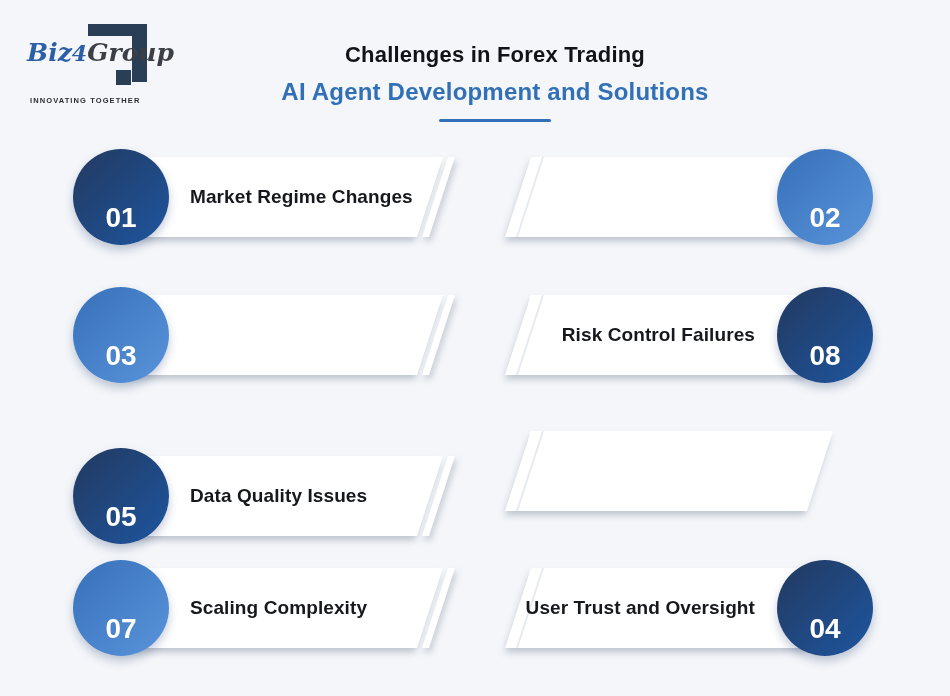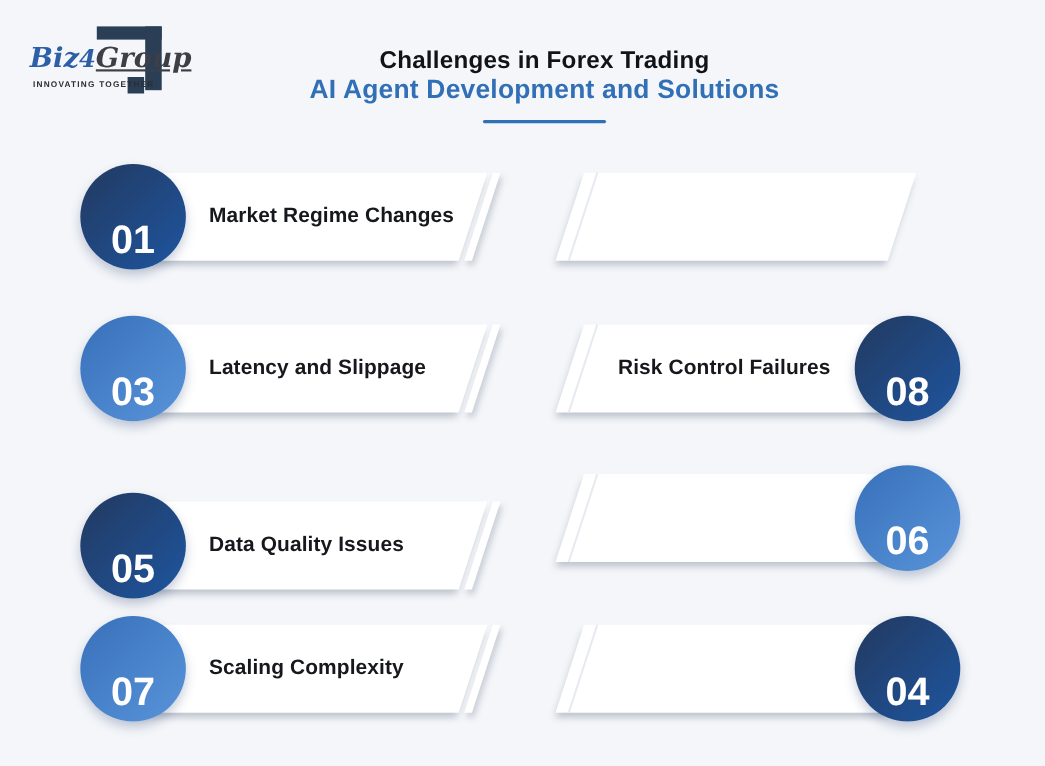--- a/index.html
+++ b/index.html
@@ -8,45 +8,45 @@
 
   
   .logo{position:absolute;left:25px;top:18px;width:150px;height:85px;}
   .logo .shape{position:absolute;background:var(--logo-shape,#2a3e55);z-index:1;}
   .logo .bar-top{left:63px;top:6px;width:59px;height:12px;}
   .logo .bar-side{left:107px;top:6px;width:15px;height:58px;}
   .logo .bar-square{left:91px;top:52px;width:15px;height:15px;}
   .logo .wordmark{position:absolute;left:2px;top:20px;z-index:2;font-family:"DejaVu Serif",serif;font-style:italic;font-weight:700;font-size:25px;white-space:nowrap;}
   .logo .wordmark .blue{color:var(--logo-blue,#2d5fa6);}
   .logo .wordmark .four{color:var(--logo-blue,#2d5fa6);font-size:22px;}
-  .logo .wordmark .dark{color:var(--logo-dark,#3c4046);text-decoration:underline;}
-  .logo .tagline{position:absolute;left:5px;top:54px;z-index:2;font-size:7.5px;font-weight:700;letter-spacing:1.1px;color:#2a2e33;white-space:nowrap;}
+  .logo .wordmark .dark{color:var(--logo-dark,#3c4046);}
+  .logo .tagline{position:absolute;left:5px;top:78px;z-index:2;font-size:7.5px;font-weight:700;letter-spacing:1.1px;color:#2a2e33;white-space:nowrap;}
 
   
   .titles{position:absolute;left:0;right:0;top:42px;text-align:center;z-index:2;padding-left:40px;}
   .title-line1{font-size:22px;font-weight:700;color:#101418;letter-spacing:.2px;}
-  .title-line2{margin-top:0;font-size:24px;font-weight:700;color:var(--accent-blue,#3170b6);letter-spacing:.2px;}
+  .title-line2{margin-top:10px;font-size:24px;font-weight:700;color:var(--accent-blue,#3170b6);letter-spacing:.2px;}
   .title-underline{width:112px;height:3px;margin:13px auto 0;background:var(--accent-blue,#3170b6);border-radius:2px;}
 
   
   .item{position:absolute;left:0;width:950px;height:80px;}
   .banner-main{position:absolute;top:0;height:80px;background:var(--banner,#fff);transform:skewX(-18deg);box-shadow:0 5px 7px -1px rgba(120,130,150,.45);z-index:1;}
   .banner-sliver{position:absolute;top:0;height:80px;width:7px;background:var(--banner,#fff);transform:skewX(-18deg);box-shadow:3px 4px 6px rgba(120,130,150,.4);z-index:1;}
   .banner-crease{position:absolute;top:0;height:80px;width:2px;background:#e7ebf0;transform:skewX(-18deg);z-index:2;}
   .item.left  .banner-main{left:130px;width:300px;}
   .item.left  .banner-sliver{left:435px;}
   .item.right .banner-main{left:518px;width:302px;}
   .item.right .banner-crease{left:529px;}
 
   .circle{position:absolute;top:-8px;width:96px;height:96px;border-radius:50%;z-index:3;display:flex;align-items:center;justify-content:center;box-shadow:0 5px 10px rgba(45,70,115,.28);}
   .item.left  .circle{left:73px;}
   .item.right .circle{left:777px;}
   .item.dark  .circle{background:linear-gradient(135deg,var(--dark-circle-from,#223c66) 10%,var(--dark-circle-to,#1e549c) 95%);}
   .item.light .circle{background:linear-gradient(135deg,var(--light-circle-from,#3b74bc) 10%,var(--light-circle-to,#5792d9) 95%);}
-  .num{color:var(--number-text,#fff);font-size:36px;font-weight:700;letter-spacing:0;margin-top:42px;}
+  .num{color:var(--number-text,#fff);font-size:28px;font-weight:700;letter-spacing:0;margin-top:42px;}
 
   .label{position:absolute;top:0;height:80px;display:flex;align-items:center;z-index:3;font-size:19px;font-weight:700;color:var(--label-text,#16181c);line-height:1.25;white-space:pre-line;letter-spacing:.1px;}
   .item.left  .label{left:190px;}
   .item.right .label{right:195px;text-align:right;justify-content:flex-end;}
 </style>
 </head>
 <body>
 
 <div class="canvas">
 
@@ -71,29 +71,31 @@
 
     <div class="circle">
       <span class="num">01</span>
     </div>
     <div class="label">Market Regime Changes</div>
   </div>
       <div class="item right light" style="top: 157px;">
     <div class="banner-main"></div>
 
     <div class="banner-crease"></div>
+    <div class="circle">
+      <span class="num">02</span>
+    </div>
   </div>
       <div class="item left light" style="top: 295px;">
     <div class="banner-main"></div>
     <div class="banner-sliver"></div>
 
     <div class="circle">
       <span class="num">03</span>
     </div>
-    <div class="label">Latency and Slippage</div>
   </div>
       <div class="item right dark" style="top: 295px;">
     <div class="banner-main"></div>
 
     <div class="banner-crease"></div>
     <div class="circle">
       <span class="num">08</span>
     </div>
     <div class="label">Risk Control Failures</div>
   </div>
@@ -103,35 +105,33 @@
 
     <div class="circle">
       <span class="num">05</span>
     </div>
     <div class="label">Data Quality Issues</div>
   </div>
       <div class="item right light" style="top: 431px;">
     <div class="banner-main"></div>
 
     <div class="banner-crease"></div>
-    <div class="circle">
-      <span class="num">06</span>
-    </div>
   </div>
       <div class="item left light" style="top: 568px; text-align: right;">
     <div class="banner-main"></div>
     <div class="banner-sliver"></div>
 
     <div class="circle">
       <span class="num">07</span>
     </div>
     <div class="label">Scaling Complexity</div>
   </div>
       <div class="item right dark" style="top: 568px;">
     <div class="banner-main"></div>
 
     <div class="banner-crease"></div>
     <div class="circle">
       <span class="num">04</span>
     </div>
+    <div class="label">User Trust and Oversight</div>
   </div>
     </div>
 </div>
 
 </body></html>

